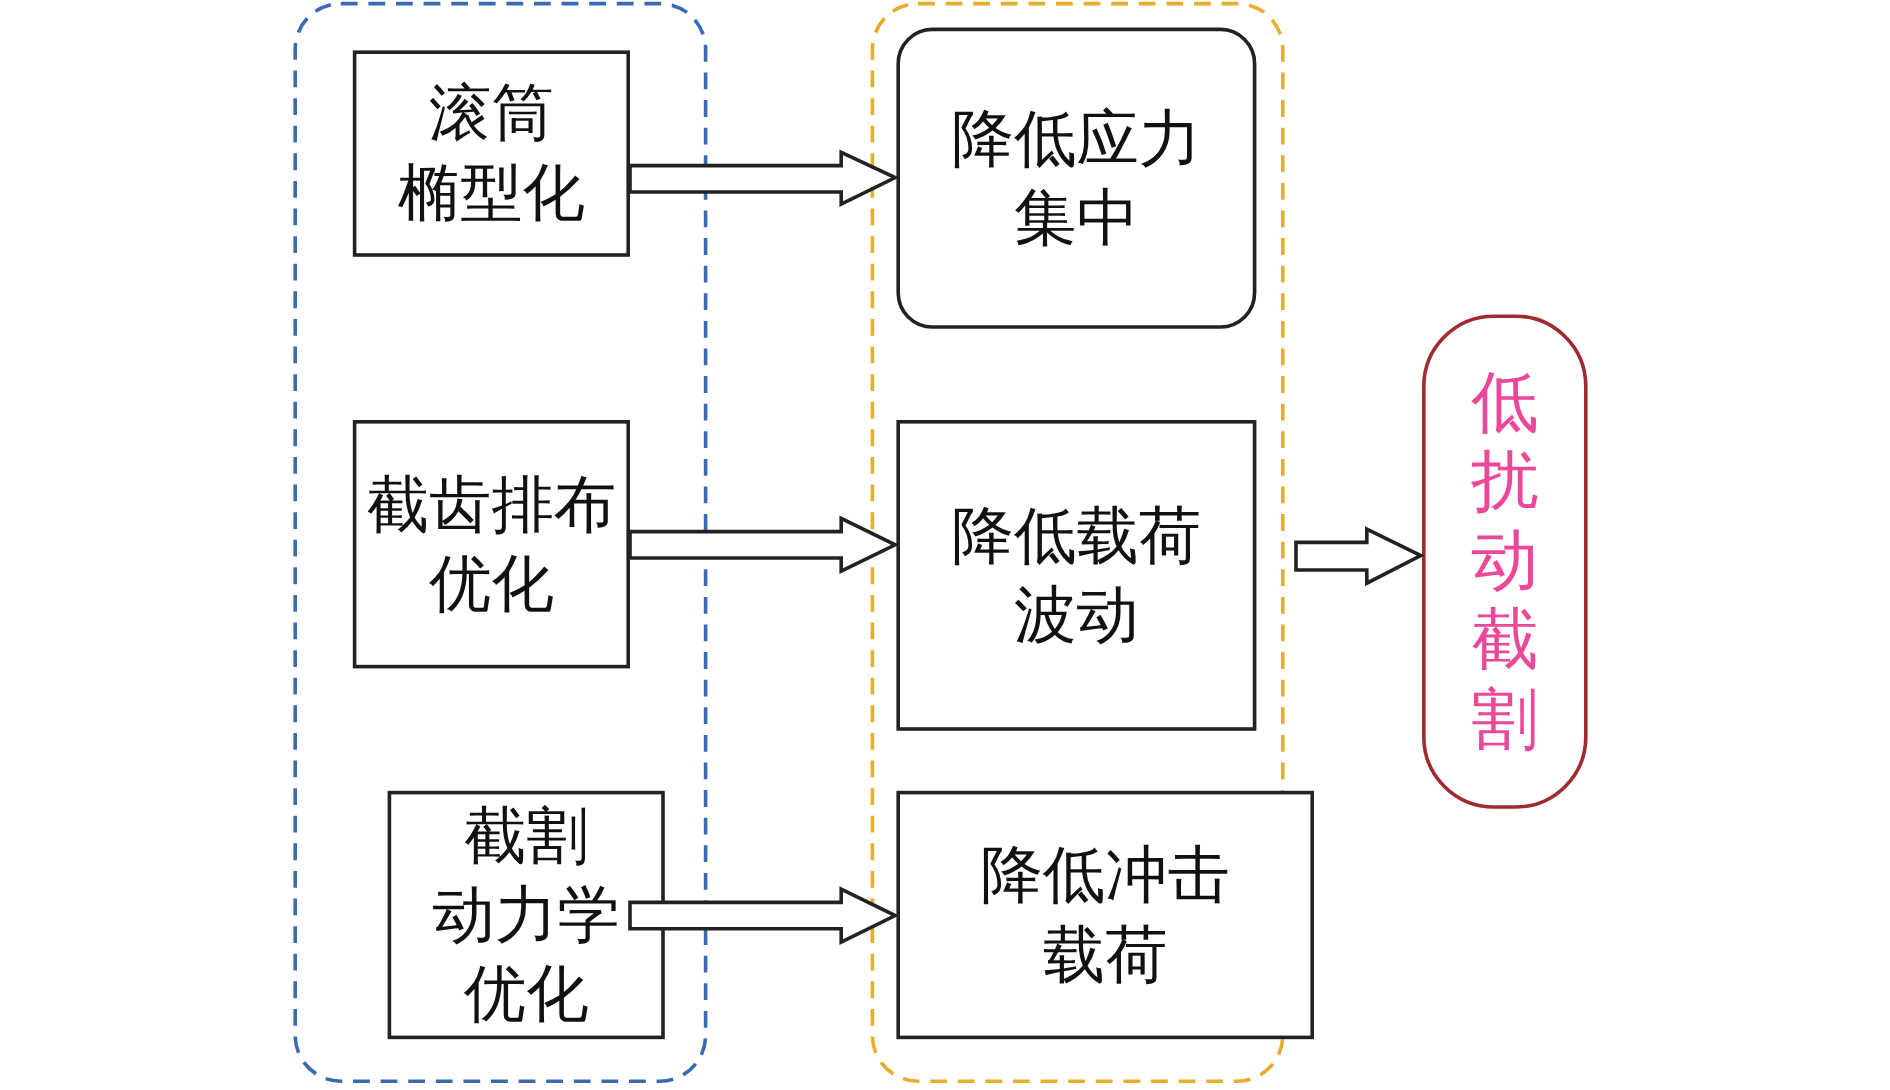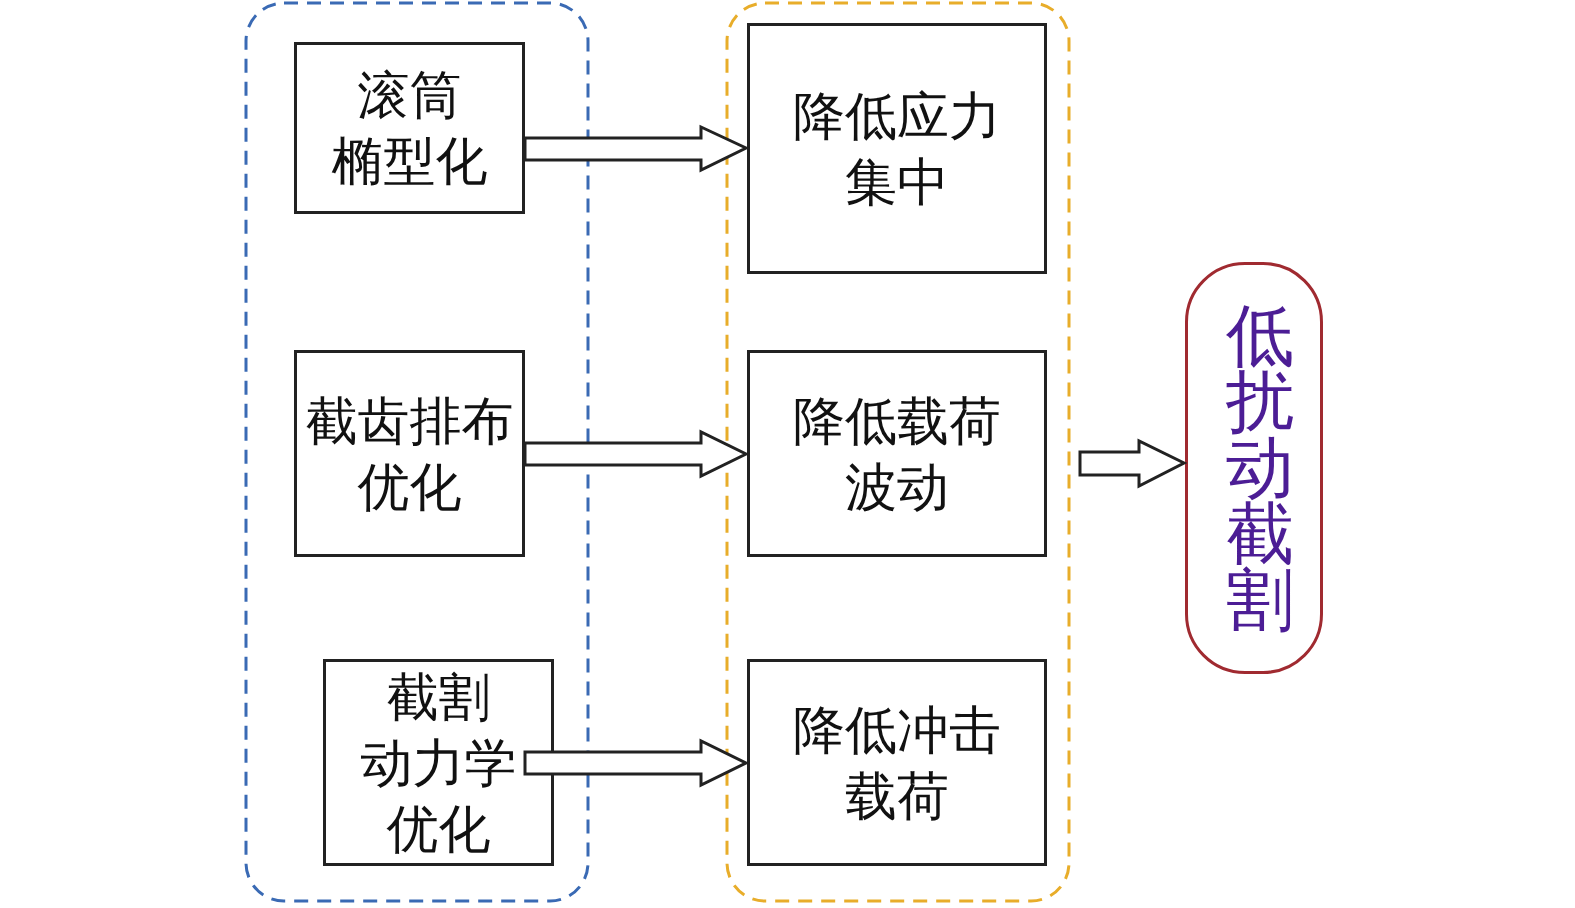--- a/index.html
+++ b/index.html
@@ -5,21 +5,21 @@
     html, body { margin: 0; padding: 0; background: #ffffff; }
     body { width: 1575px; height: 908px; position: relative; overflow: hidden;
            font-family: "DejaVu Serif", "Liberation Serif", serif; }
     svg { position: absolute; left: 0; top: 0; }
     .box { position: absolute; box-sizing: border-box; border: 3px solid #222;
            display: flex; align-items: center; justify-content: center; text-align: center;
            background: #fff; color: #111; font-size: 52px; line-height: 66px; }
     .box span { white-space: pre-line; }
     .goal { position: absolute; box-sizing: border-box; border: 3px solid #a02a30; border-radius: 60px;
             background: #fff; display: flex; align-items: center; justify-content: center;
-            color: #4c1d95; font-size: 68px; line-height: 66px; text-align: center; }
+            color: #ec4899; font-size: 56px; line-height: 66px; text-align: center; }
     .goal span { writing-mode: horizontal-tb; white-space: pre-line; width: 56px; word-break: break-all; }
   </style>
 </head>
 <body>
 
 <svg width="1575" height="908">
   <rect x="246" y="3" width="342" height="898" rx="38" ry="38" fill="none" stroke="#3a6ab4" stroke-width="3" stroke-dasharray="14 9"></rect>
   <rect x="727" y="3" width="342" height="898" rx="38" ry="38" fill="none" stroke="#e8ad2a" stroke-width="3" stroke-dasharray="14 9"></rect>
 </svg>
 
@@ -30,29 +30,29 @@
 <div class="box" style="left:294px; top:350px; width:231px; height:207px;">
   <span>截齿排布
 优化</span>
 </div>
 <div class="box" style="left:294px; top:659px; width:231px; height:207px;margin-left:29px;">
   <span>截割
 动力学
 优化</span>
 </div>
 
-<div class="box" style="left:747px; top:23px; width:300px; height:251px;">
+<div class="box" style="left:747px; top:23px; width:300px; height:251px;border-radius:30px;">
   <span>降低应力
 集中</span>
 </div>
-<div class="box" style="left:747px; top:350px; width:300px; height:207px;">
+<div class="box" style="left:747px; top:350px; width:300px; height:259px;">
   <span>降低载荷
 波动</span>
 </div>
-<div class="box" style="left:747px; top:659px; width:300px; height:207px;">
+<div class="box" style="left:747px; top:659px; width:348px; height:207px;">
   <span>降低冲击
 载荷</span>
 </div>
 
 <div class="goal" style="left:1185px; top:262px; width:138px; height:412px;">
   <span>低扰动截割</span>
 </div>
 
 <svg width="1575" height="908" style="pointer-events:none;">
   <polygon points="525,138 701,138 701,127 746,148 701,170 701,160 525,160" fill="#fff" stroke="#222" stroke-width="3" stroke-linejoin="miter"></polygon>

